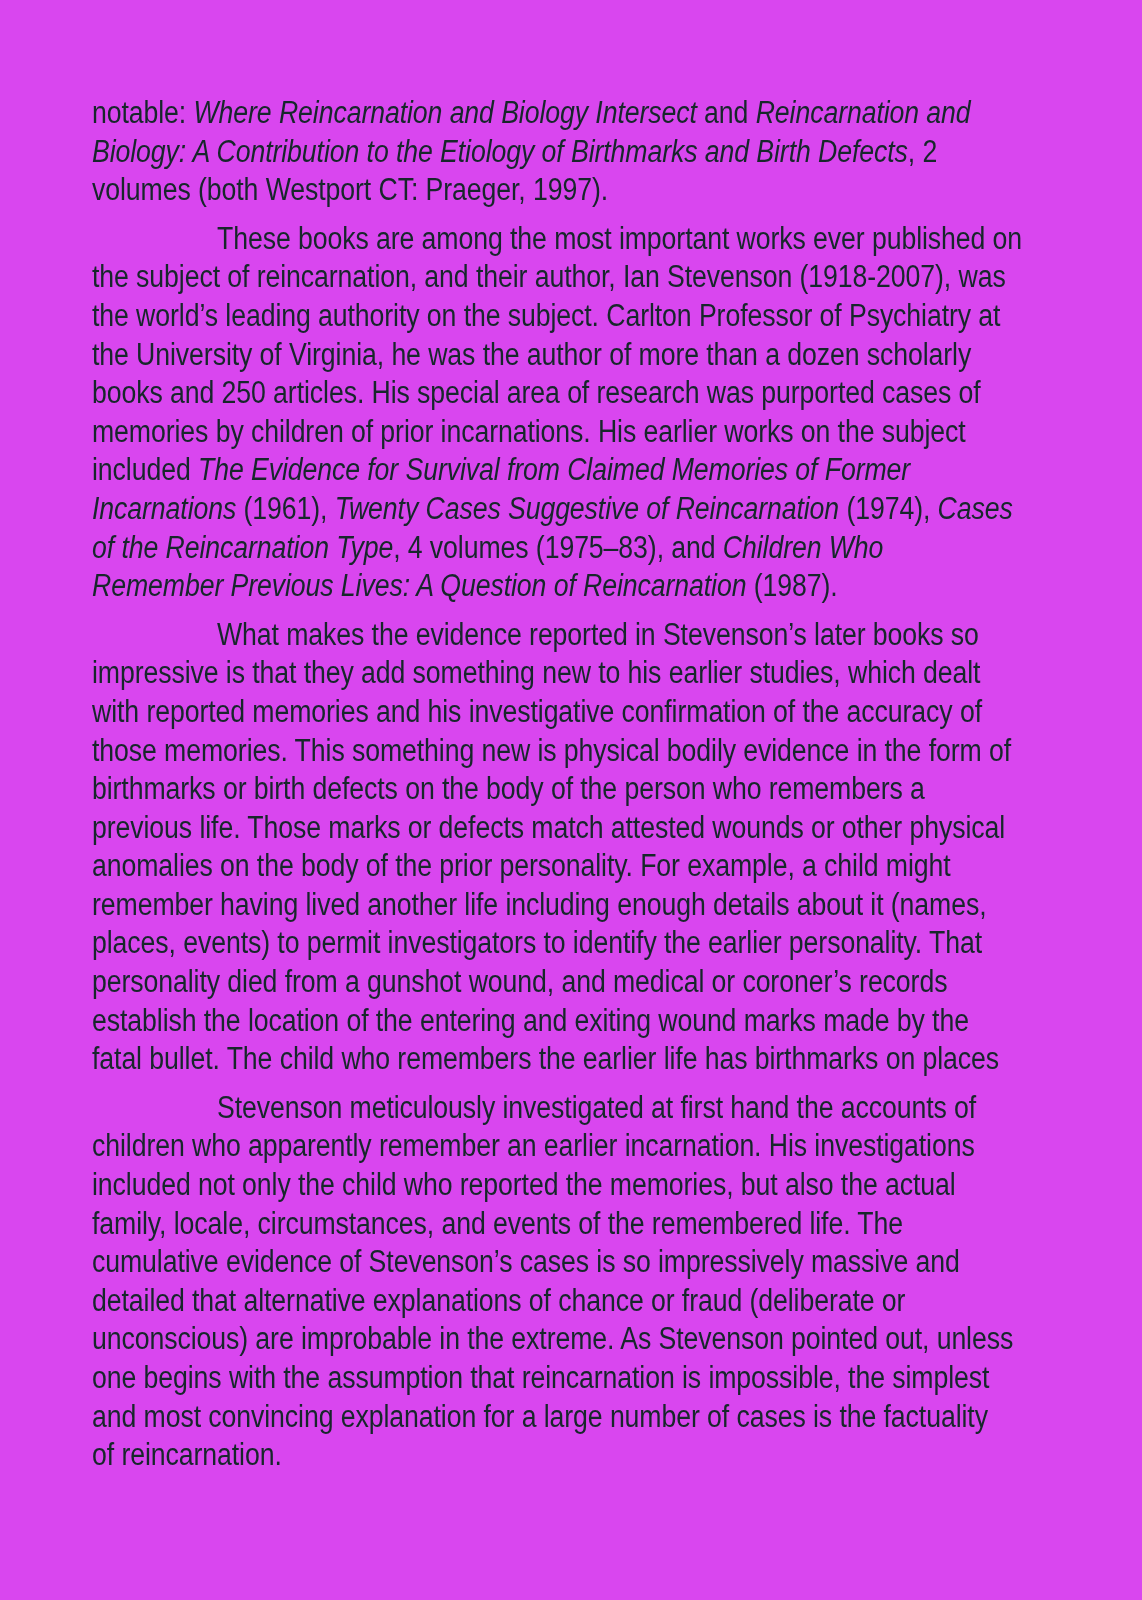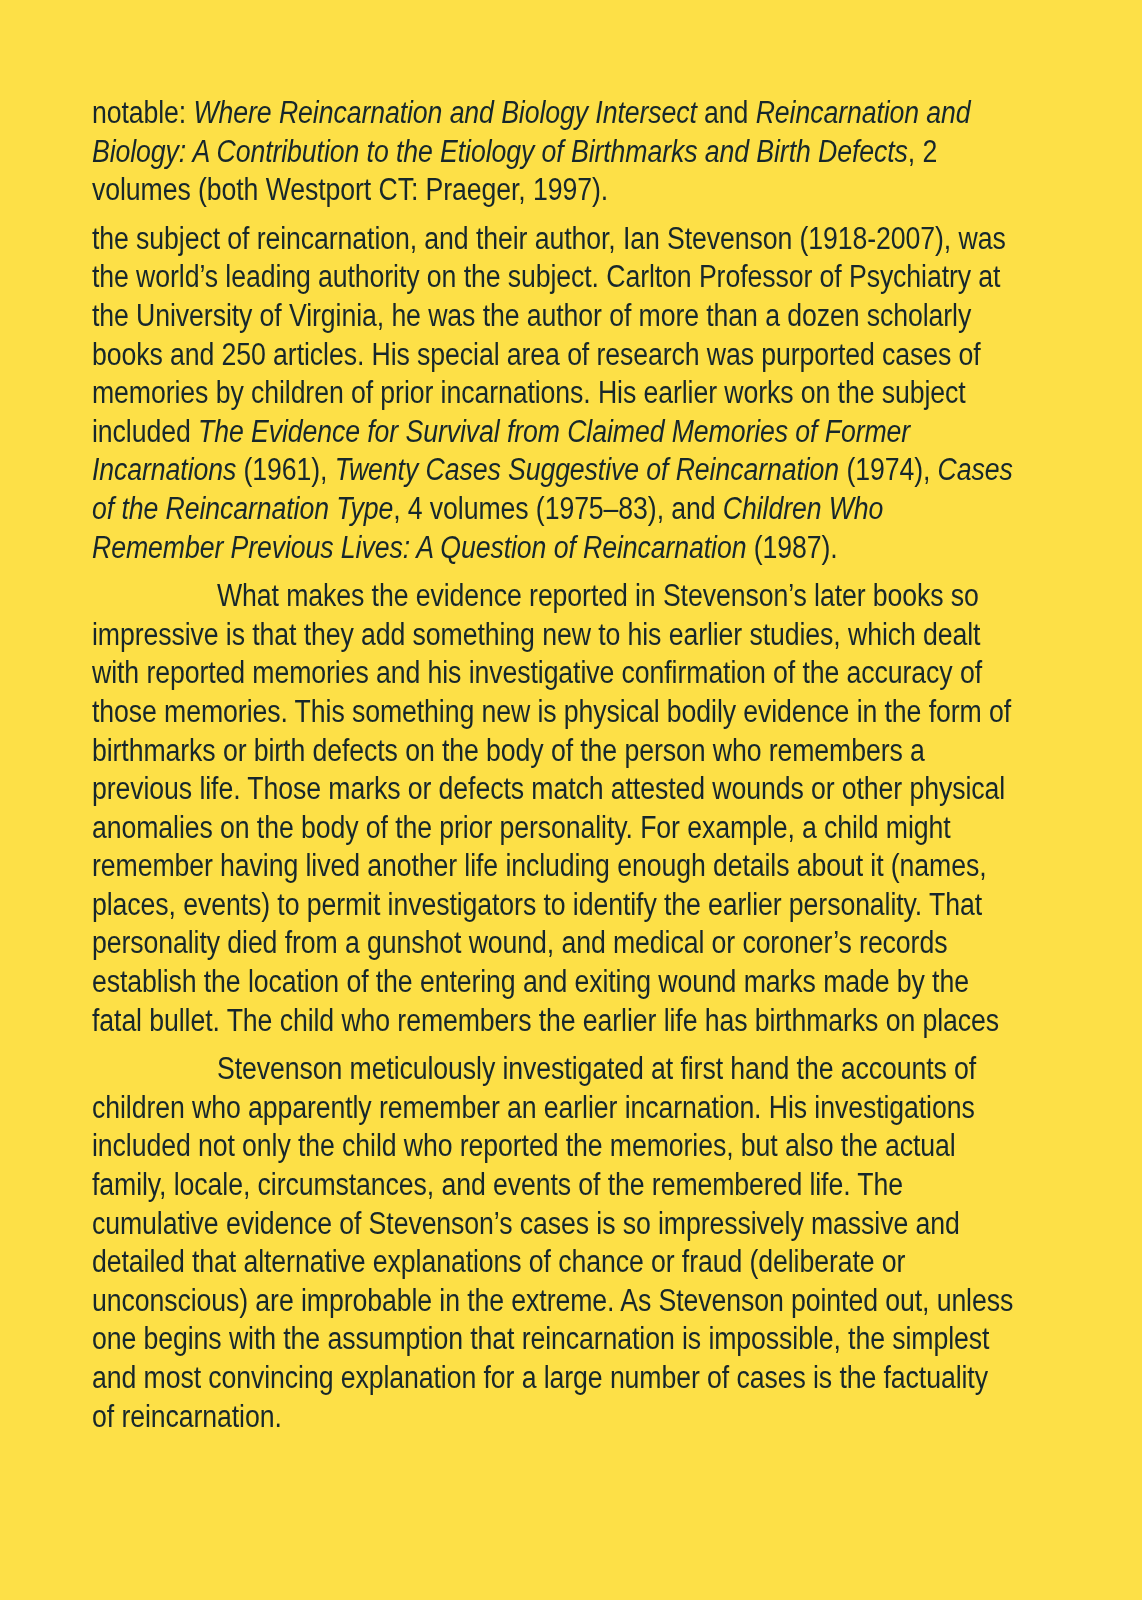--- a/index.html
+++ b/index.html
@@ -1,18 +1,18 @@
 <!DOCTYPE html>
 <html><head>
 <meta charset="utf-8">
 <style>
   html, body { margin: 0; padding: 0; background: #ffffff; }
   body { width: 1142px; height: 1600px; position: relative; overflow: hidden; }
   .page {
-    position: absolute; left: 0; top: 0; width: 1142px; height: 1600px; background: #fde047;
+    position: absolute; left: 0; top: 0; width: 1142px; height: 1600px; background: #d946ef;
   }
   .text {
     position: absolute; left: 92px; top: 94px; width: 960px;
     font-family: "Liberation Sans", sans-serif;
     font-size: 31px; color: #17272b;
   }
   .para { margin: 0 0 10px 0; }
   .line {
     display: block; height: 38.6px; line-height: 38.6px; white-space: nowrap;
     transform-origin: 0 50%; transform: scaleX(0.86); letter-spacing: -0.1px;
@@ -26,20 +26,21 @@
 <body>
 
 <div class="page">
   <div class="text" id="text-body">
       <div class="para">
         <span class="line"><span>notable: </span><i>Where Reincarnation and Biology Intersect</i><span> and </span><i>Reincarnation and</i></span>
         <span class="line"><i>Biology: A Contribution to the Etiology of Birthmarks and Birth Defects</i><span>, 2</span></span>
         <span class="line"><span>volumes (both Westport CT: Praeger, 1997).</span></span>
       </div>
       <div class="para">
+        <span class="line indent"><span class="inner"><span>These books are among the most important works ever published on</span></span></span>
         <span class="line"><span>the subject of reincarnation, and their author, Ian Stevenson (1918-2007), was</span></span>
         <span class="line"><span>the world’s leading authority on the subject. Carlton Professor of Psychiatry at</span></span>
         <span class="line"><span>the University of Virginia, he was the author of more than a dozen scholarly</span></span>
         <span class="line"><span>books and 250 articles. His special area of research was purported cases of</span></span>
         <span class="line"><span>memories by children of prior incarnations. His earlier works on the subject</span></span>
         <span class="line"><span>included </span><i>The Evidence for Survival from Claimed Memories of Former</i></span>
         <span class="line"><i>Incarnations</i><span> (1961), </span><i>Twenty Cases Suggestive of Reincarnation</i><span> (1974), </span><i>Cases</i></span>
         <span class="line"><i>of the Reincarnation Type</i><span>, 4 volumes (1975–83), and </span><i>Children Who</i></span>
         <span class="line"><i>Remember Previous Lives: A Question of Reincarnation</i><span> (1987).</span></span>
       </div>

